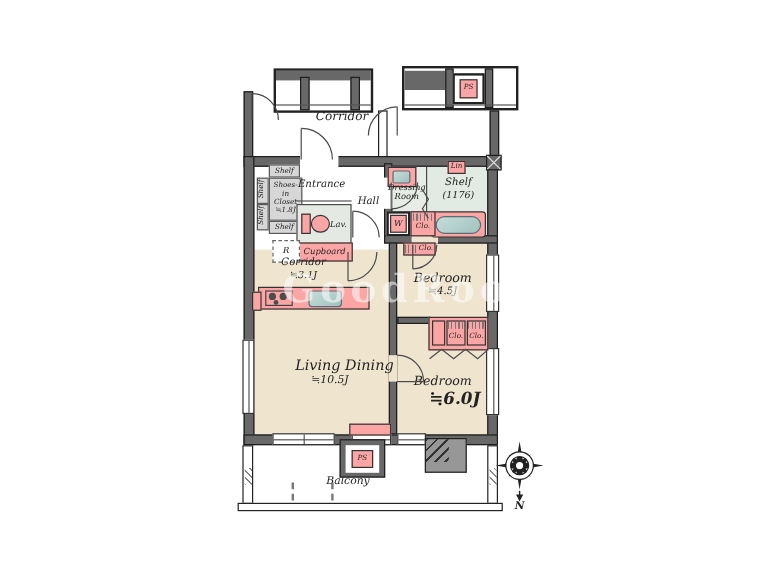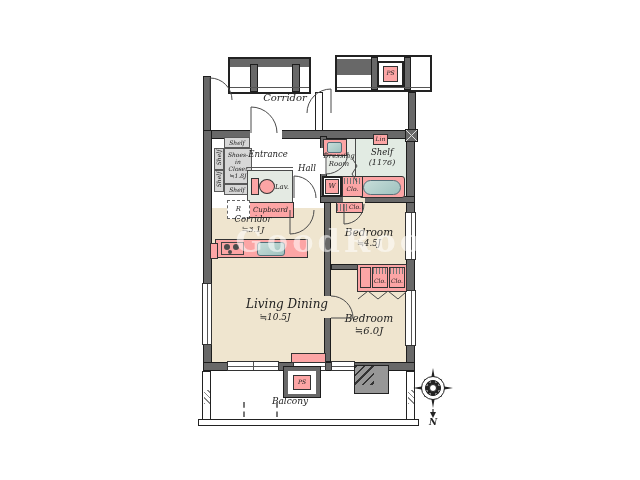--- a/index.html
+++ b/index.html
@@ -148,21 +148,21 @@
   <div class="abs box" style="left:357px;top:264px;width:50px;height:28px;"></div>
   <div class="abs box" style="left:360px;top:267px;width:11px;height:21px;"></div>
   <div class="abs box" style="left:372px;top:267px;width:16px;height:21px;"></div>
   <div class="abs hatch" style="left:373px;top:268px;width:14px;height:6px;"></div>
   <div class="abs lbl" style="left:372px;top:278px;width:16px;font-size:6px;">Clo.</div>
   <div class="abs box" style="left:389px;top:267px;width:16px;height:21px;"></div>
   <div class="abs hatch" style="left:390px;top:268px;width:14px;height:6px;"></div>
   <div class="abs lbl" style="left:389px;top:278px;width:16px;font-size:6px;">Clo.</div>
 
   <div class="abs lbl" style="left:337px;top:312px;width:64px;font-size:10.5px;">Bedroom</div>
-  <div class="abs lbl" style="left:337px;top:325px;width:64px;font-size:10px;">≒6.0J</div>
+  <div class="abs lbl" style="left:347px;top:325px;width:64px;font-size:14px;font-weight:bold;">≒6.0J</div>
 
   <div class="abs wwall" style="left:202px;top:371px;width:9px;height:49px;"></div>
   <div class="abs diag-lt" style="left:204px;top:390px;width:6px;height:14px;"></div>
   <div class="abs wwall" style="left:406px;top:371px;width:9px;height:49px;"></div>
   <div class="abs diag-lt" style="left:408px;top:390px;width:6px;height:14px;"></div>
   <div class="abs wwall" style="left:198px;top:419px;width:221px;height:7px;"></div>
   <div class="abs lbl" style="left:258px;top:396px;width:64px;font-size:9px;">Balcony</div>
   <div class="abs dashv" style="left:243px;top:402px;width:2px;height:15px;"></div>
   <div class="abs dashv" style="left:276px;top:402px;width:2px;height:15px;"></div>
 

